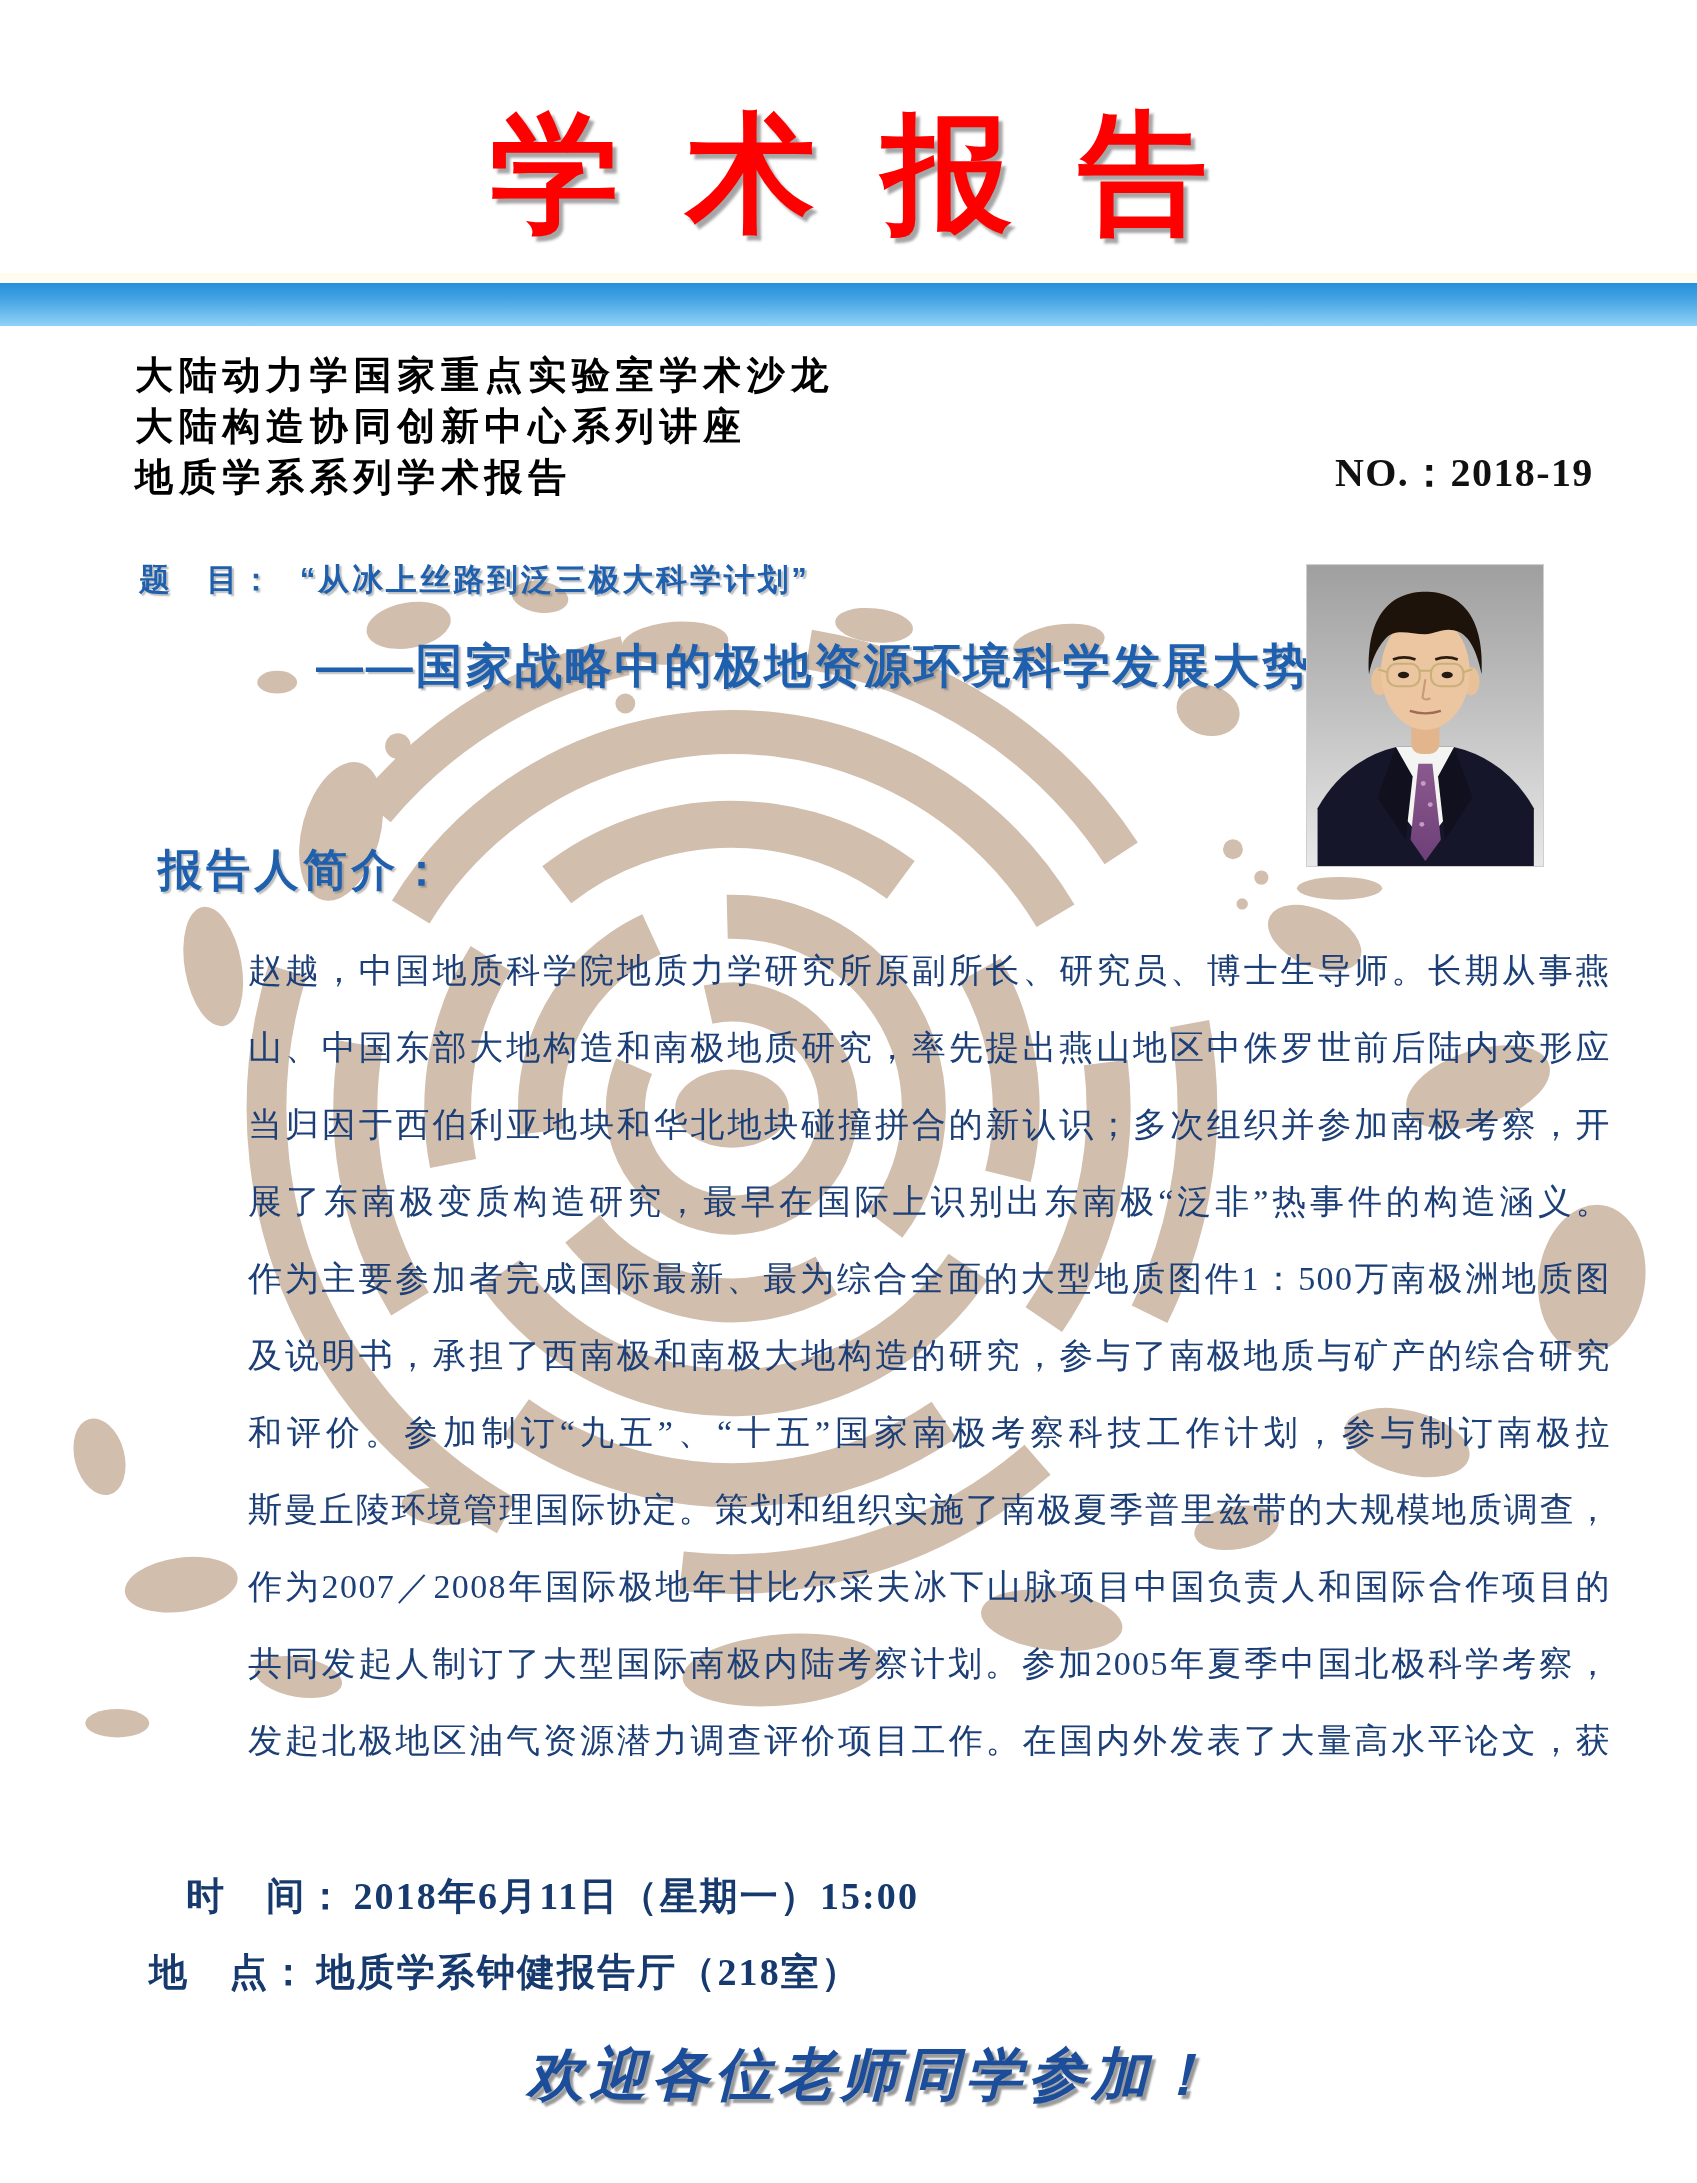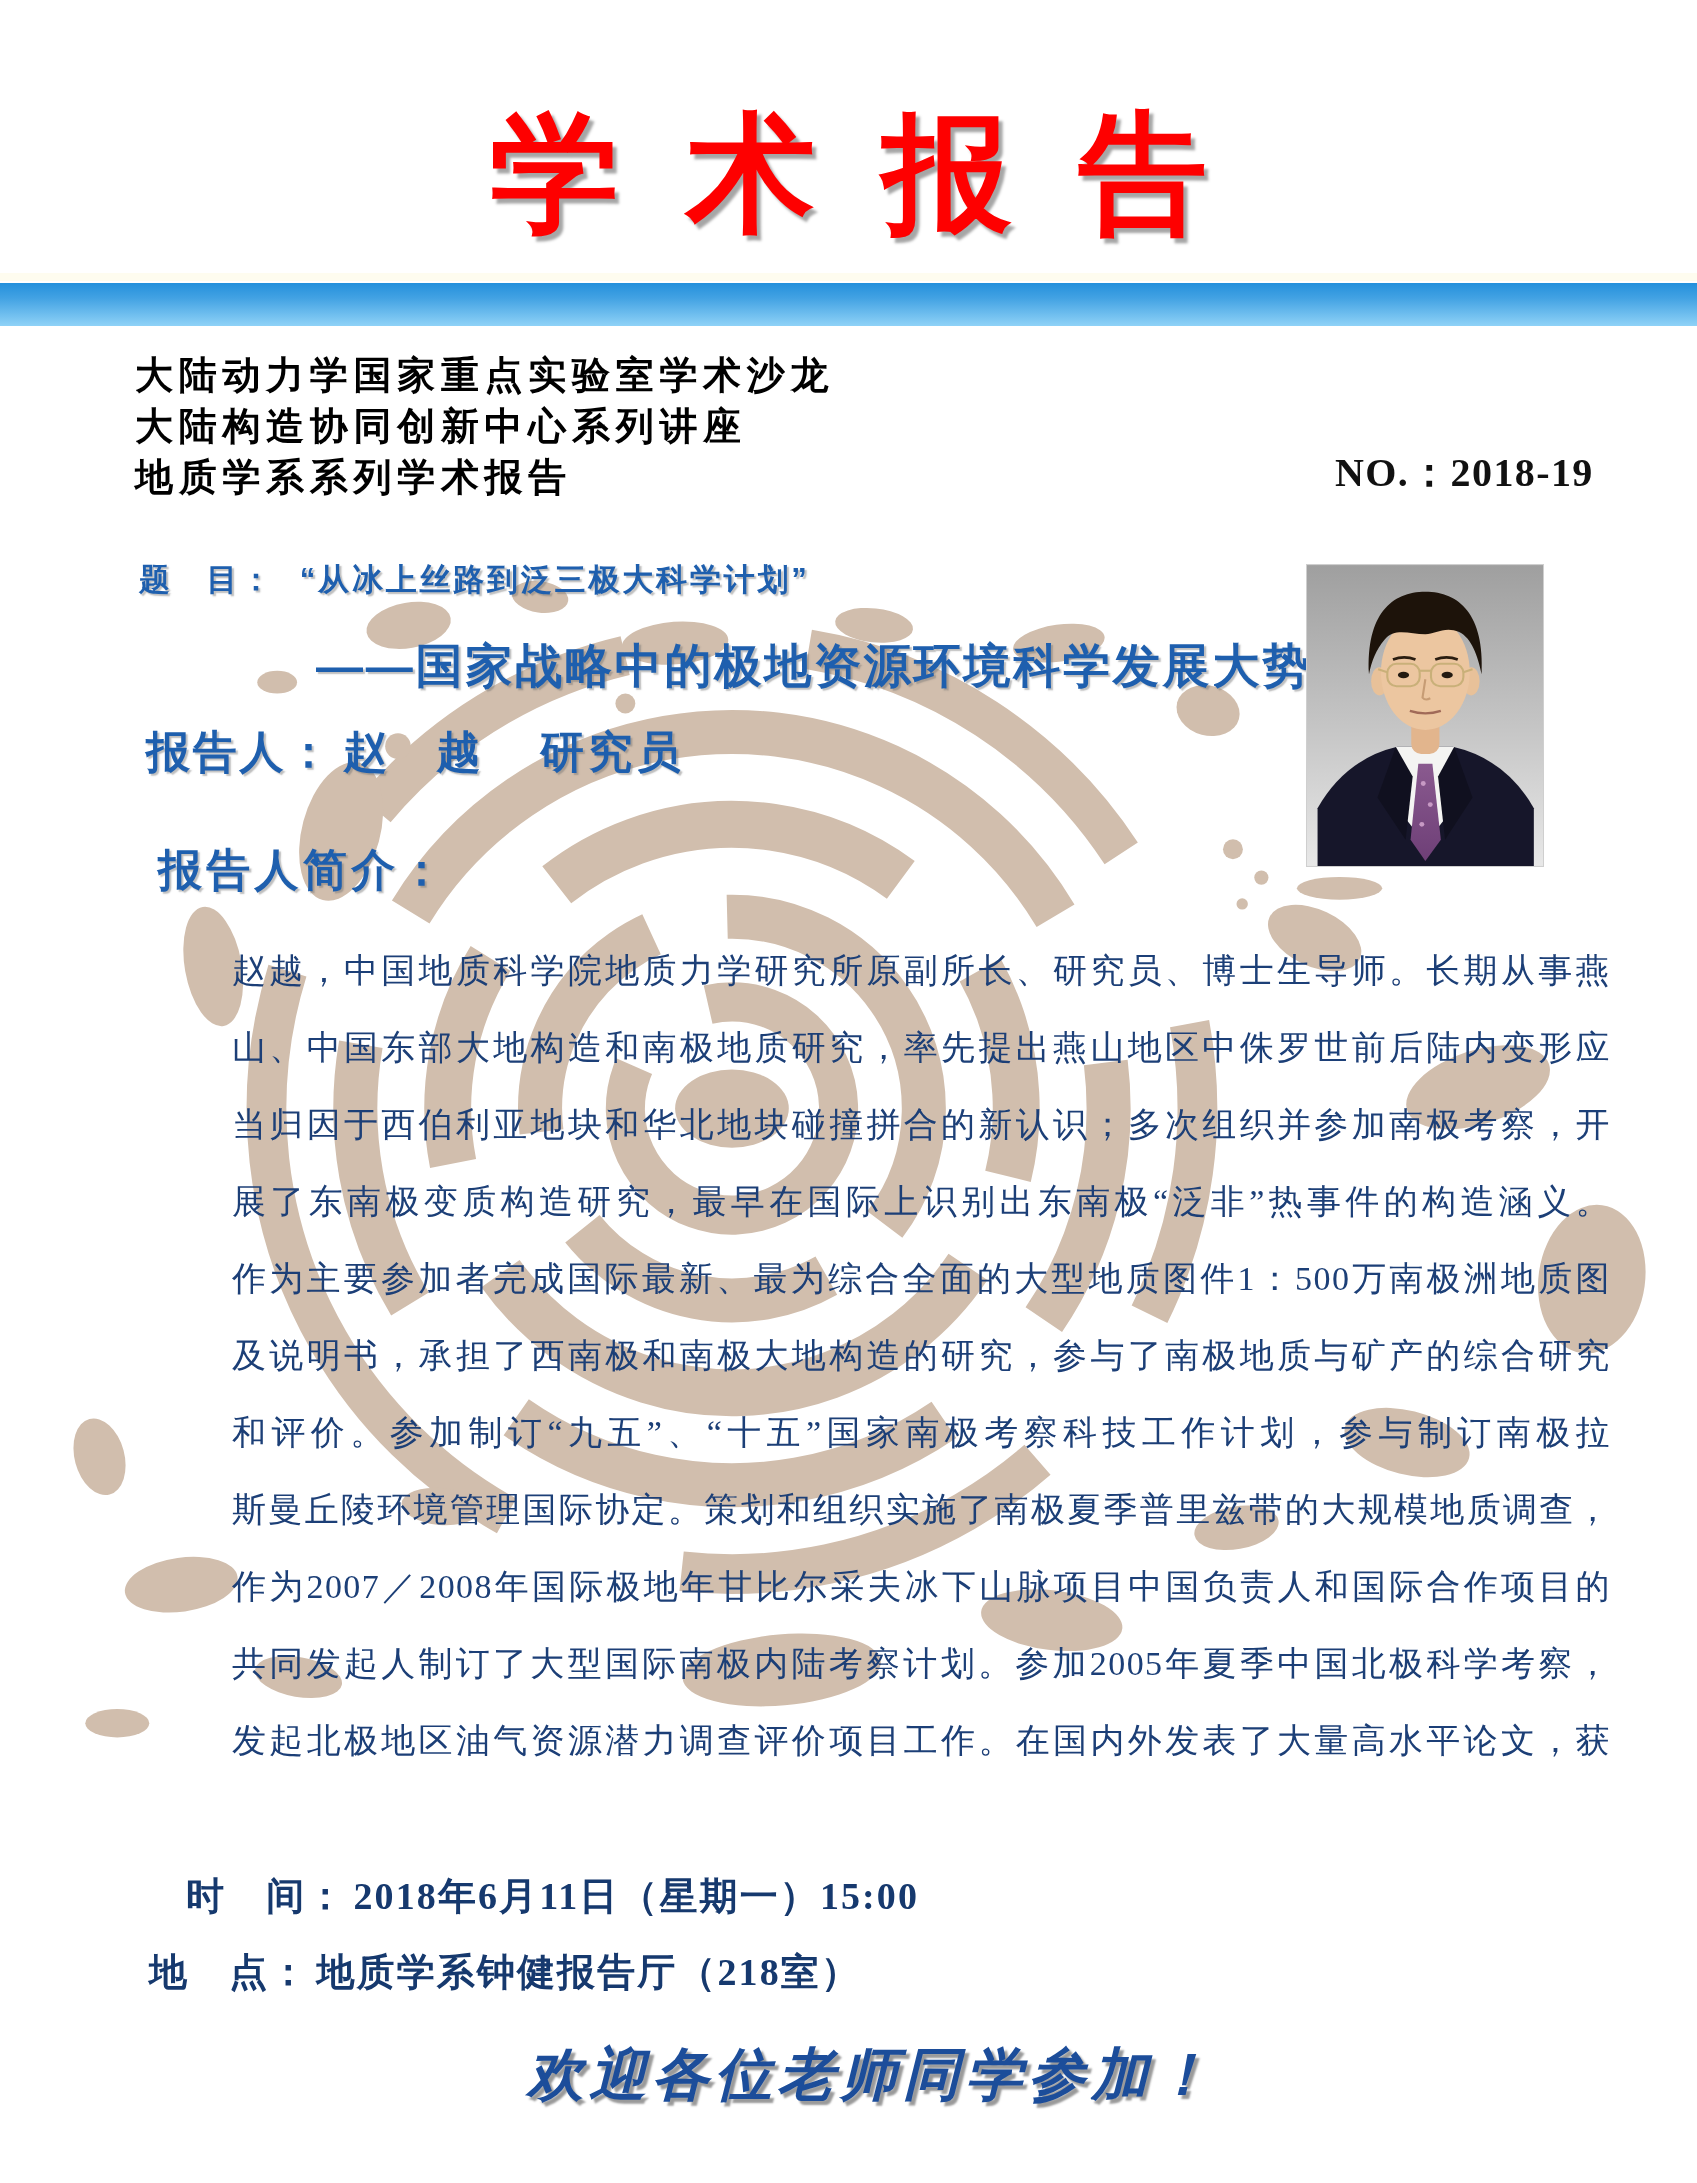--- a/index.html
+++ b/index.html
@@ -86,21 +86,21 @@
 
   
   .bio{
     position:absolute;top:932px;left:232px;width:1379px;
     color:#1C3F77;
     font-size:34px;line-height:77px;letter-spacing:1.4px;
   }
   .bio .bio-line{
     text-align:justify;
     text-align-last:justify;
-    height:77px;overflow:hidden;white-space:nowrap;
+    height:77px;overflow:hidden;white-space:nowrap;margin-left:16px;
   }
   .bio .bio-line.last{text-align-last:left;}
 
   
   .sched-row{
     position:absolute;left:149px;
     display:flex;gap:7.1px;white-space:nowrap;
     color:#16396E;font-weight:bold;
     font-size:38px;line-height:47px;letter-spacing:2.1px;
   }
@@ -188,25 +188,20 @@
     </div>
 
     <div class="issue-no">NO.：2018-19</div>
 
     <div class="topic-row1">
       <span class="blue-heading">题　目：</span>
       <span class="blue-heading">“从冰上丝路到泛三极大科学计划”</span>
     </div>
     <div class="topic-row2 blue-heading">——国家战略中的极地资源环境科学发展大势</div>
 
-    <div class="speaker-row">
-      <span class="blue-heading">报告人：</span>
-      <span class="blue-heading name">赵 越</span>
-      <span class="blue-heading stitle">研究员</span>
-    </div>
 
     <div class="photo">
       <svg viewBox="0 0 335 427" xmlns="http://www.w3.org/2000/svg">
         <defs>
           <linearGradient id="bgGrad" x1="0" y1="0" x2="0" y2="1">
             <stop offset="0" stop-color="#9f9f9f"></stop>
             <stop offset="0.55" stop-color="#c6c6c6"></stop>
             <stop offset="1" stop-color="#e8e8e8"></stop>
           </linearGradient>
           <linearGradient id="tieGrad" x1="0" y1="0" x2="0" y2="1">

